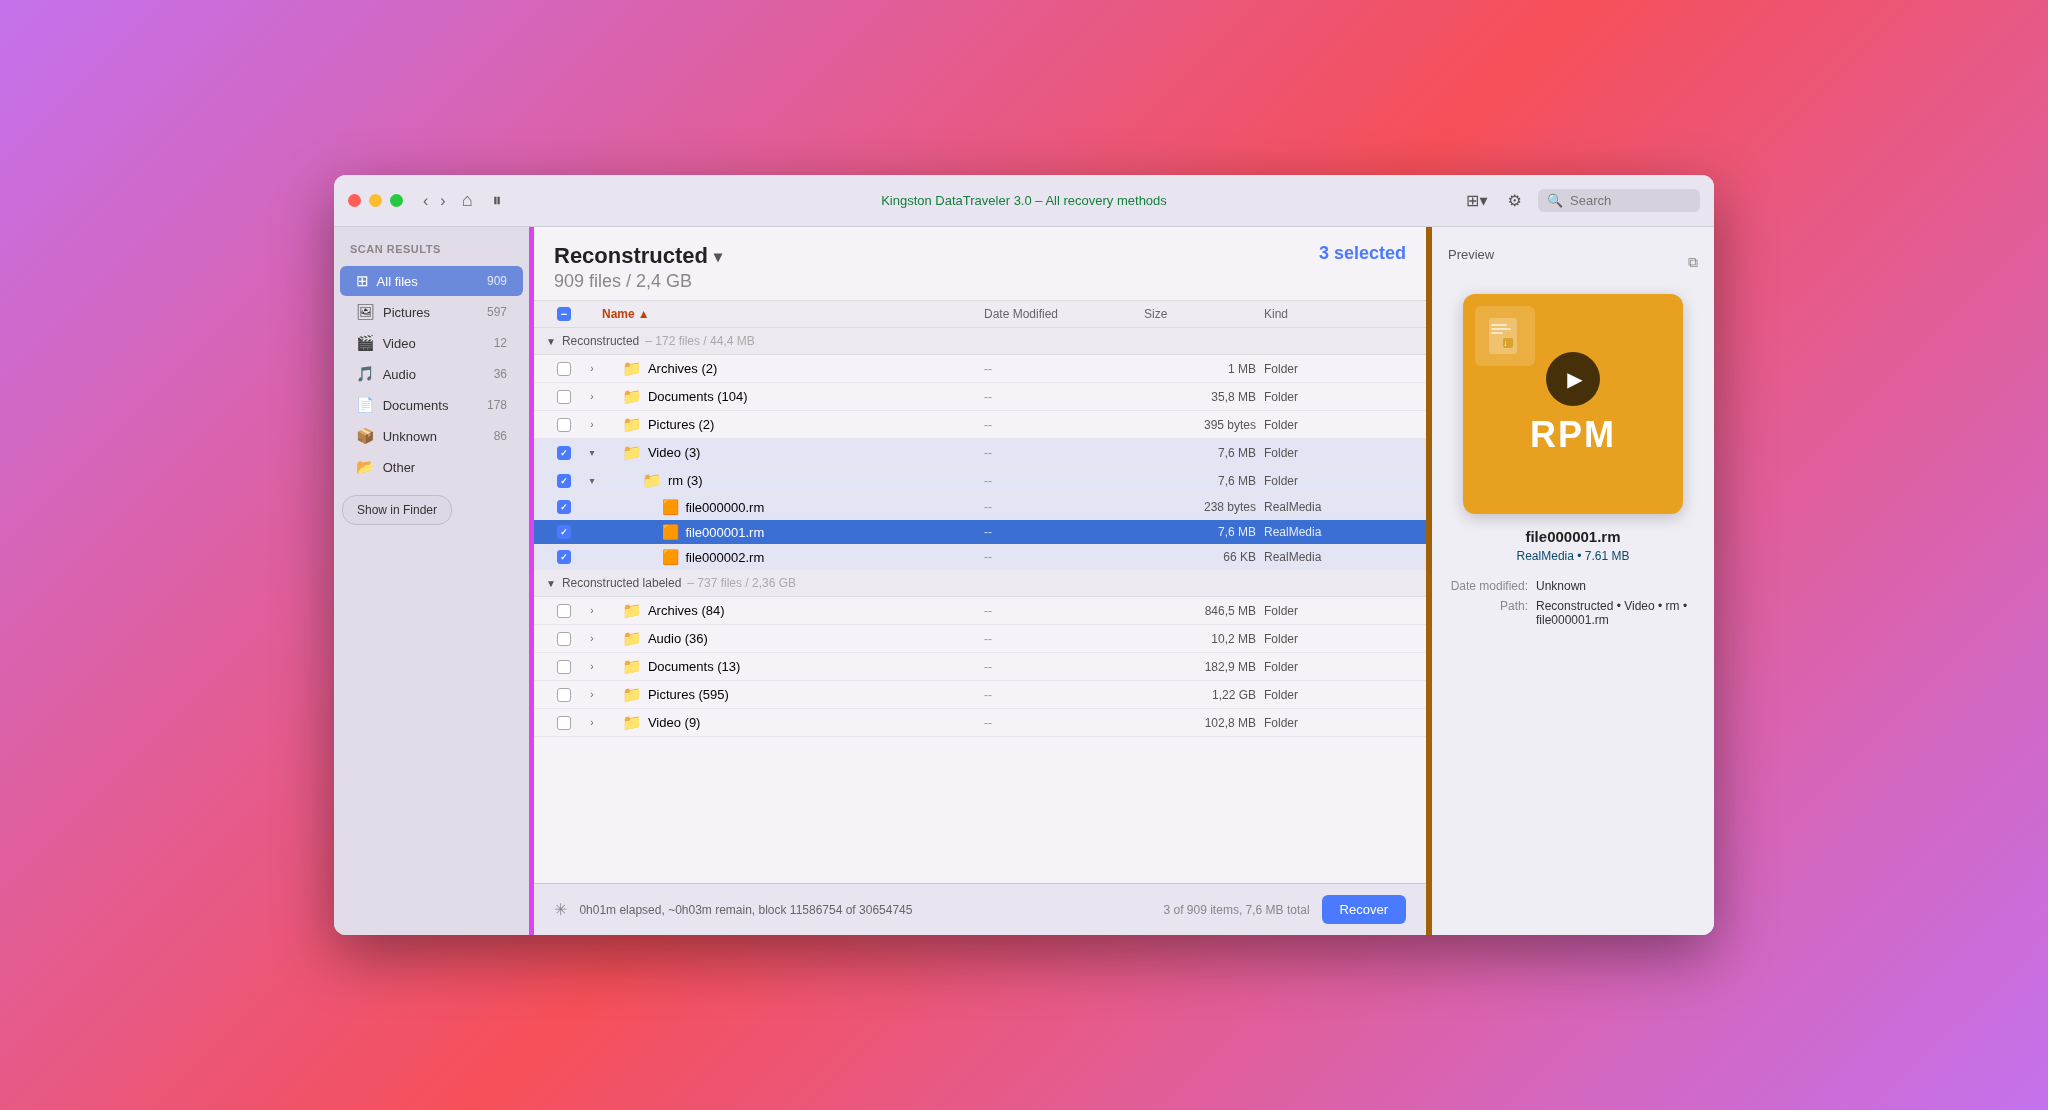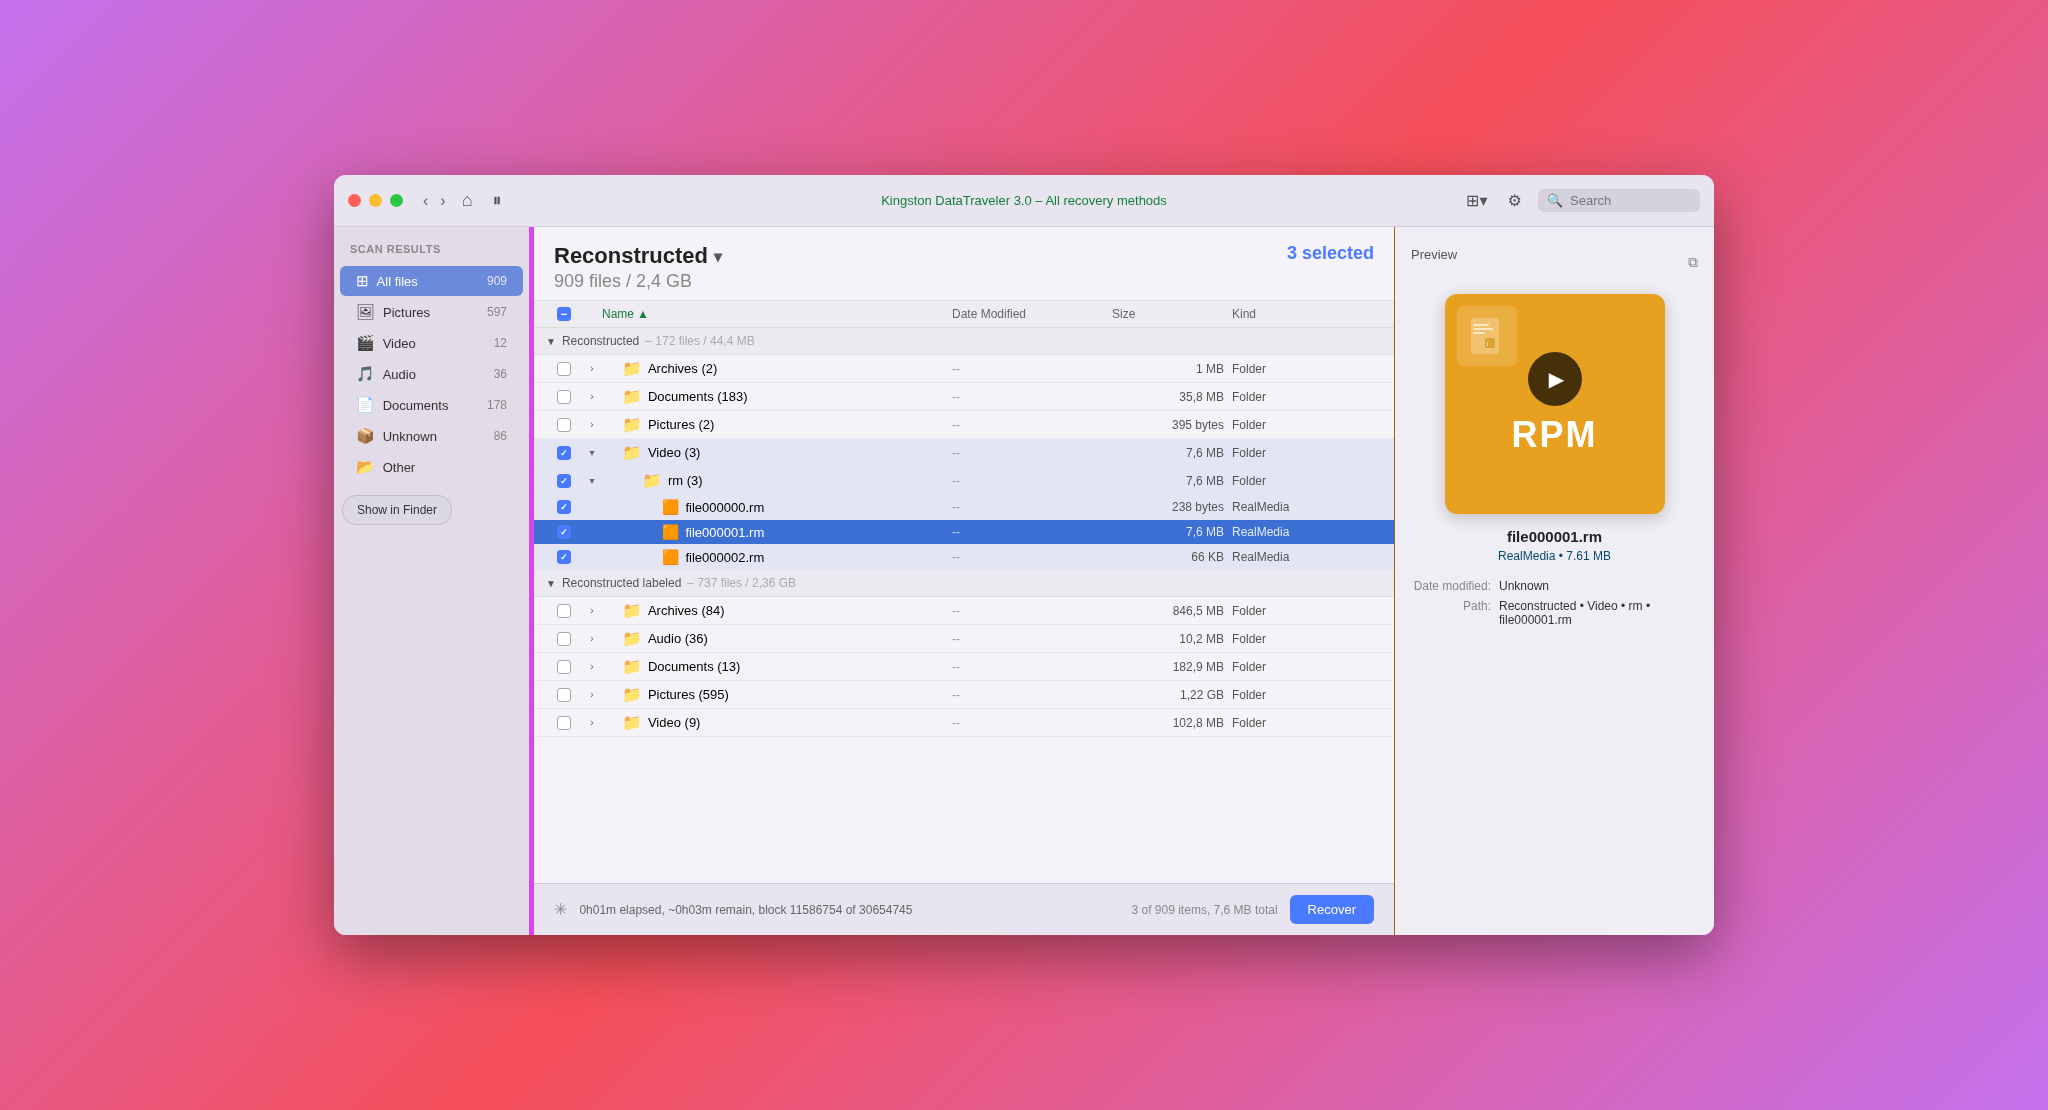--- a/index.html
+++ b/index.html
@@ -152,21 +152,21 @@
       grid-template-columns: 36px 20px 1fr 160px 120px 150px;
       padding: 6px 12px;
       border-bottom: 1px solid #ddd;
       background: #eeecf2;
       flex-shrink: 0;
     }
     .th {
       font-size: 12px; color: #666; font-weight: 500;
       display: flex; align-items: center; gap: 3px;
     }
-    .th.sorted { color: #15803d; }
+    .th.sorted { color: #c2410c; font-weight: bold; }
     .table-body { flex: 1; overflow-y: auto; }
     
     .group-header {
       display: flex; align-items: center;
       padding: 6px 12px;
       background: #eceaf0;
       font-size: 12px; color: #555;
       gap: 6px;
       border-bottom: 1px solid #e0dee5;
       flex-shrink: 0;
@@ -245,23 +245,23 @@
       color: #333;
       border: 1px solid #c0bcc8;
       border-radius: 14px;
       padding: 7px 14px;
       font-size: 12px;
       cursor: pointer;
       text-align: center;
     }
     
     .preview-panel {
-      width: 320px;
+      width: 288px;
       background: #f0eef5;
-      border-left: 1px solid #a16207;
+      border-left: 6px solid #a16207;
       display: flex;
       flex-direction: column;
       align-items: center;
       padding: 20px 16px;
       flex-shrink: 0;
     }
     .preview-header {
       font-size: 13px; font-weight: 500; color: #555;
       align-self: flex-start; margin-bottom: 16px;
     }
@@ -447,21 +447,21 @@
             <div class="file-kind">Folder</div>
           </div>
 
           <div class="file-row">
             <div class="checkbox-cell">
               <div class="checkbox"></div>
             </div>
             <div class="expander">›</div>
             <div class="file-name-cell indent-1">
               <span class="folder-icon">📁</span>
-              <span>Documents (183)</span>
+              <span>Documents (104)</span>
             </div>
             <div class="file-date">--</div>
             <div class="file-size">35,8 MB</div>
             <div class="file-kind">Folder</div>
           </div>
 
           <div class="file-row">
             <div class="checkbox-cell">
               <div class="checkbox"></div>
             </div>

